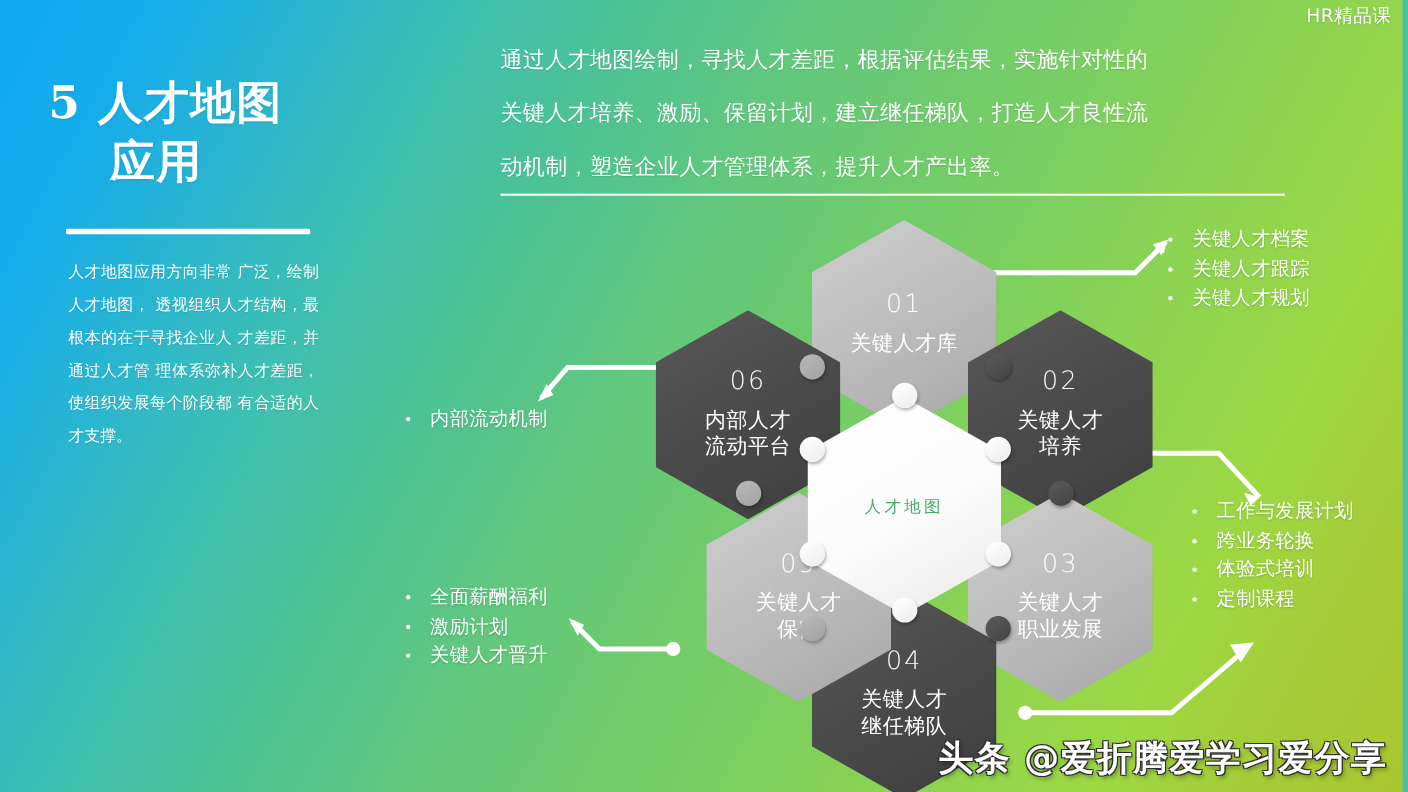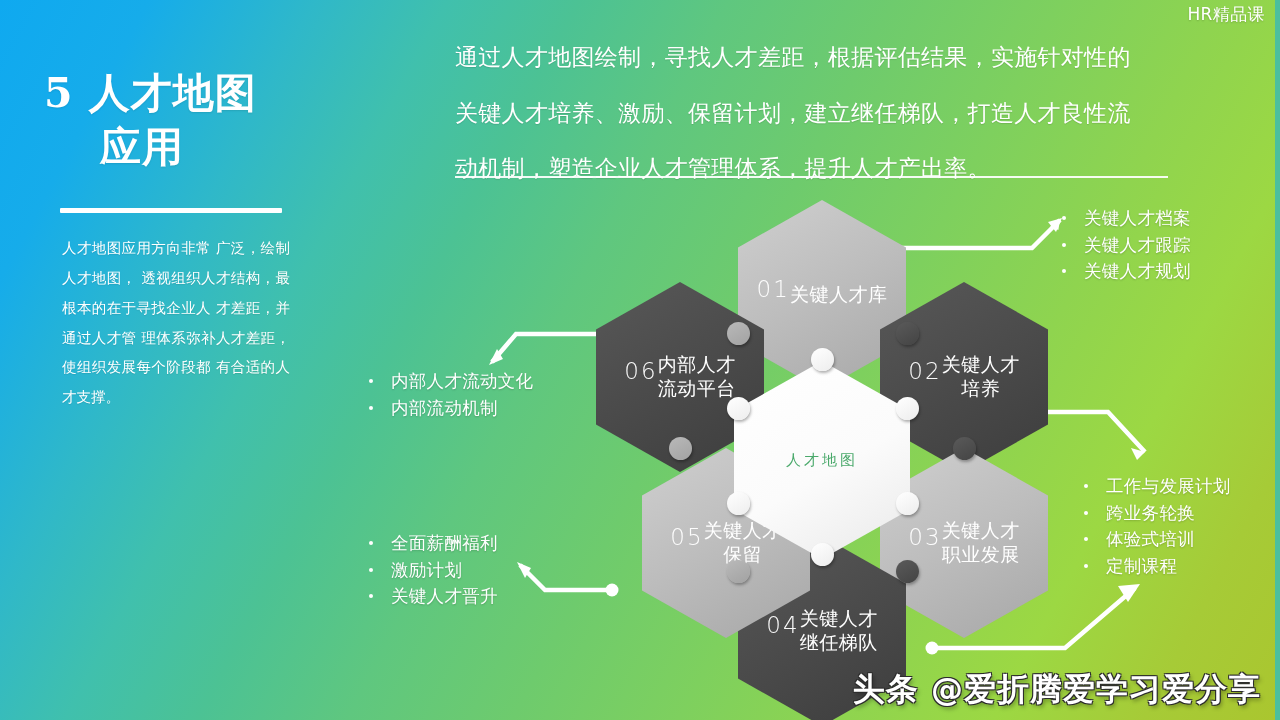--- a/index.html
+++ b/index.html
@@ -45,41 +45,41 @@
   .lead {
     position:absolute; left:62px; top:234px; width:228px;
     color:#ffffff; font-size:14.5px; line-height:2.06;
     text-align:justify; text-justify:inter-ideograph;
     text-shadow:0 1px 1px rgba(0,0,0,.10);
   }
 
   
   .intro {
     position:absolute; left:455px; top:30px; width:720px;
-    color:#ffffff; font-size:23px; line-height:2.42;
+    color:#ffffff; font-size:20px; line-height:2.42;
     text-shadow:0 1px 1px rgba(0,0,0,.12);
     letter-spacing:.3px;
   }
   .intro-rule {
     position:absolute; left:455px; top:176px; width:713px; height:1.5px;
     background:rgba(255,255,255,.92);
   }
   .brand {
     position:absolute; right:10px; top:3px;
     color:#ffffff; font-size:17px; letter-spacing:.4px;
     text-shadow:0 1px 2px rgba(0,0,0,.18);
   }
 
   
   #hexwrap { position:absolute; left:0; top:0; width:1280px; height:720px; }
   .hex {
     position:absolute;
     width:168px; height:190px;
     clip-path:polygon(50% 0%,100% 25%,100% 75%,50% 100%,0% 75%,0% 25%);
-    display:flex; flex-direction:row;
+    display:flex; flex-direction:column;
     align-items:center; justify-content:center;
     color:#ffffff; text-align:center;
     filter:drop-shadow(3px 4px 5px rgba(0,0,0,.30));
   }
   .hex.light { background:linear-gradient(150deg,#cfcfcf 0%,#bdbdbd 48%,#a7a7a7 100%); }
   .hex.dark  { background:linear-gradient(150deg,#585858 0%,#4b4b4b 48%,#3d3d3d 100%); }
   .hex .num {
     font-size:23px; font-weight:300; letter-spacing:2px;
     line-height:1; margin-bottom:12px; opacity:.97;
     font-family:"DejaVu Sans","Liberation Sans",sans-serif;
@@ -255,29 +255,28 @@
     <div class="knob gr" style="left:727px; top:322px;"></div>
     <div class="knob dk" style="left:896px; top:322px;"></div>
   </div>
 
   <ul class="blist" style="left:1058px; top:205px;">
     <li>关键人才档案</li>
     <li>关键人才跟踪</li>
     <li>关键人才规划</li>
   </ul>
 
-  <ul class="blist" style="left:1080px; top:473px;">
+  <ul class="blist" style="left:1080px; top:452px;">
     <li>工作与发展计划</li>
     <li>跨业务轮换</li>
     <li>体验式培训</li>
     <li>定制课程</li>
   </ul>
 
   <ul class="blist" style="left:365px; top:368px;">
-    <li>内部人才流动文化</li>
     <li>内部流动机制</li>
   </ul>
 
   <ul class="blist" style="left:365px; top:530px;">
     <li>全面薪酬福利</li>
     <li>激励计划</li>
     <li>关键人才晋升</li>
   </ul>
 
   <div class="wm">头条 @爱折腾爱学习爱分享</div>

